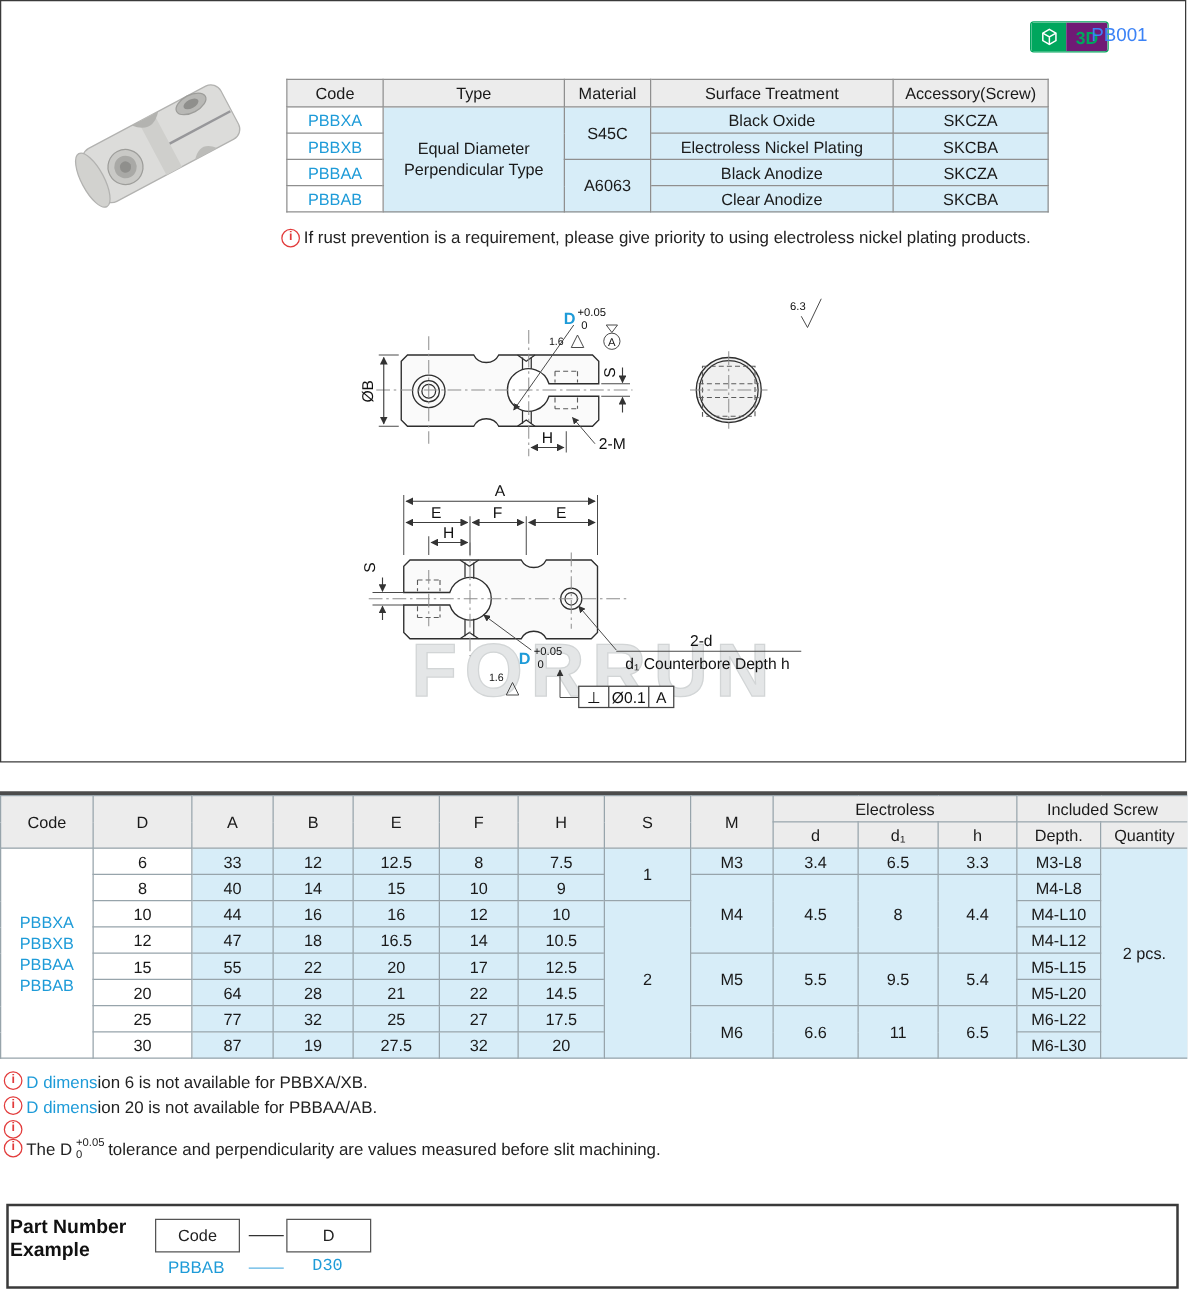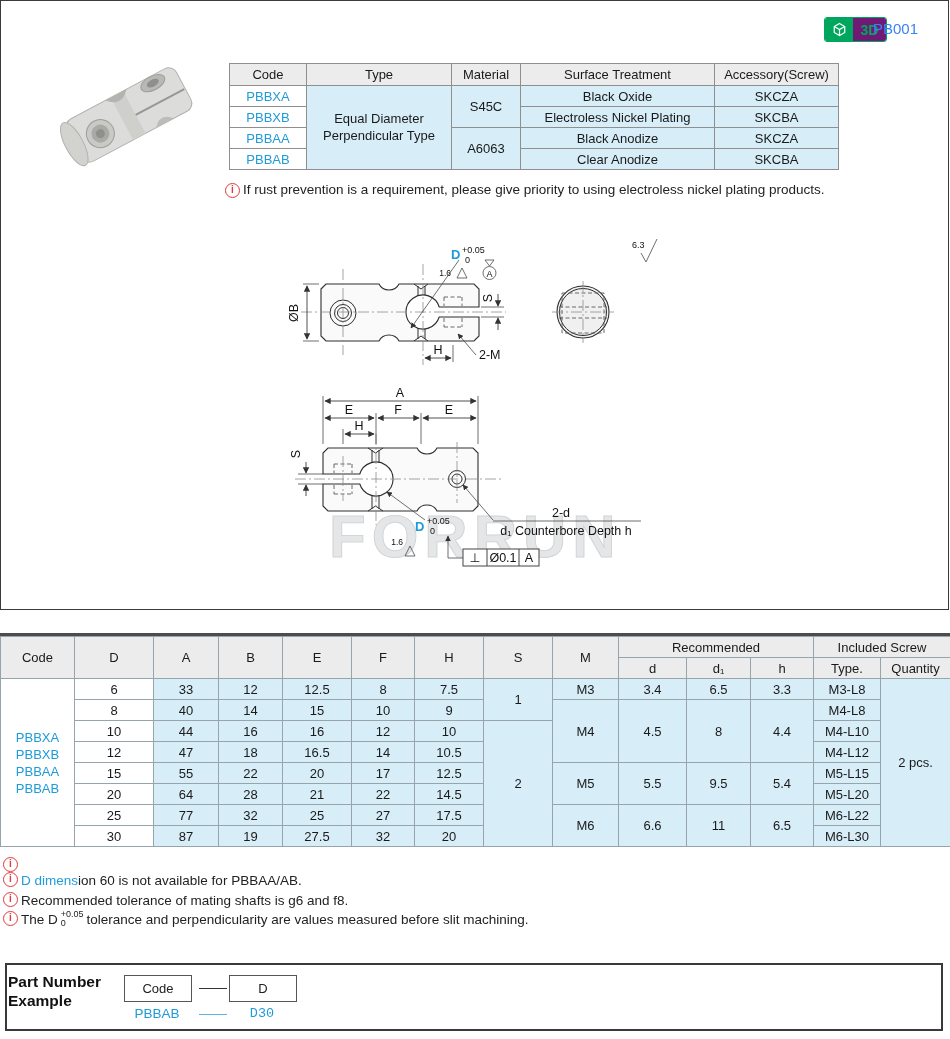--- a/index.html
+++ b/index.html
@@ -282,28 +282,28 @@
           <tr>
         <th rowspan="2">Code</th>
         <th rowspan="2">D</th>
         <th rowspan="2">A</th>
         <th rowspan="2">B</th>
         <th rowspan="2">E</th>
         <th rowspan="2">F</th>
         <th rowspan="2">H</th>
         <th rowspan="2">S</th>
         <th rowspan="2">M</th>
-        <th colspan="3">Recommended</th>
+        <th colspan="3">Electroless</th>
         <th colspan="2">Included Screw</th>
       </tr>
       <tr>
         <th>d</th>
         <th>d₁</th>
         <th>h</th>
-        <th>Type.</th>
+        <th>Depth.</th>
         <th>Quantity</th>
       </tr>
       <tr>
         <td rowspan="8" class="code-stack">
           <div class="lnk">PBBXA</div>
           <div class="lnk">PBBXB</div>
           <div class="lnk">PBBAA</div>
           <div class="lnk">PBBAB</div>
         </td>
         <td class="lnk">6</td>
@@ -396,28 +396,28 @@
         <td class="cell-blue">20</td>
         <td class="cell-blue">M6-L30</td>
       </tr>
     </tbody>
       </table>
   </div>
 
   <div class="notes">
     <div class="nline">
       <span class="info-ic"></span>
+      <span><span class="lnk">D dimens</span><span>ion 6 is not available for PBBXA/XB.</span></span>
     </div>
     <div class="nline">
       <span class="info-ic"></span>
-      <span><span class="lnk">D dimens</span><span>ion 60 is not available for PBBAA/AB.</span></span>
+      <span><span class="lnk">D dimens</span><span>ion 20 is not available for PBBAA/AB.</span></span>
     </div>
     <div class="nline">
       <span class="info-ic"></span>
-      <span>Recommended tolerance of mating shafts is g6 and f8.</span>
     </div>
     <div class="nline">
       <span class="info-ic"></span>
       <span>The D</span>
       <span class="tolstack">
         <span>+0.05</span>
         <span>0</span>
       </span>
       <span>tolerance and perpendicularity are values measured before slit machining.</span>
     </div>

